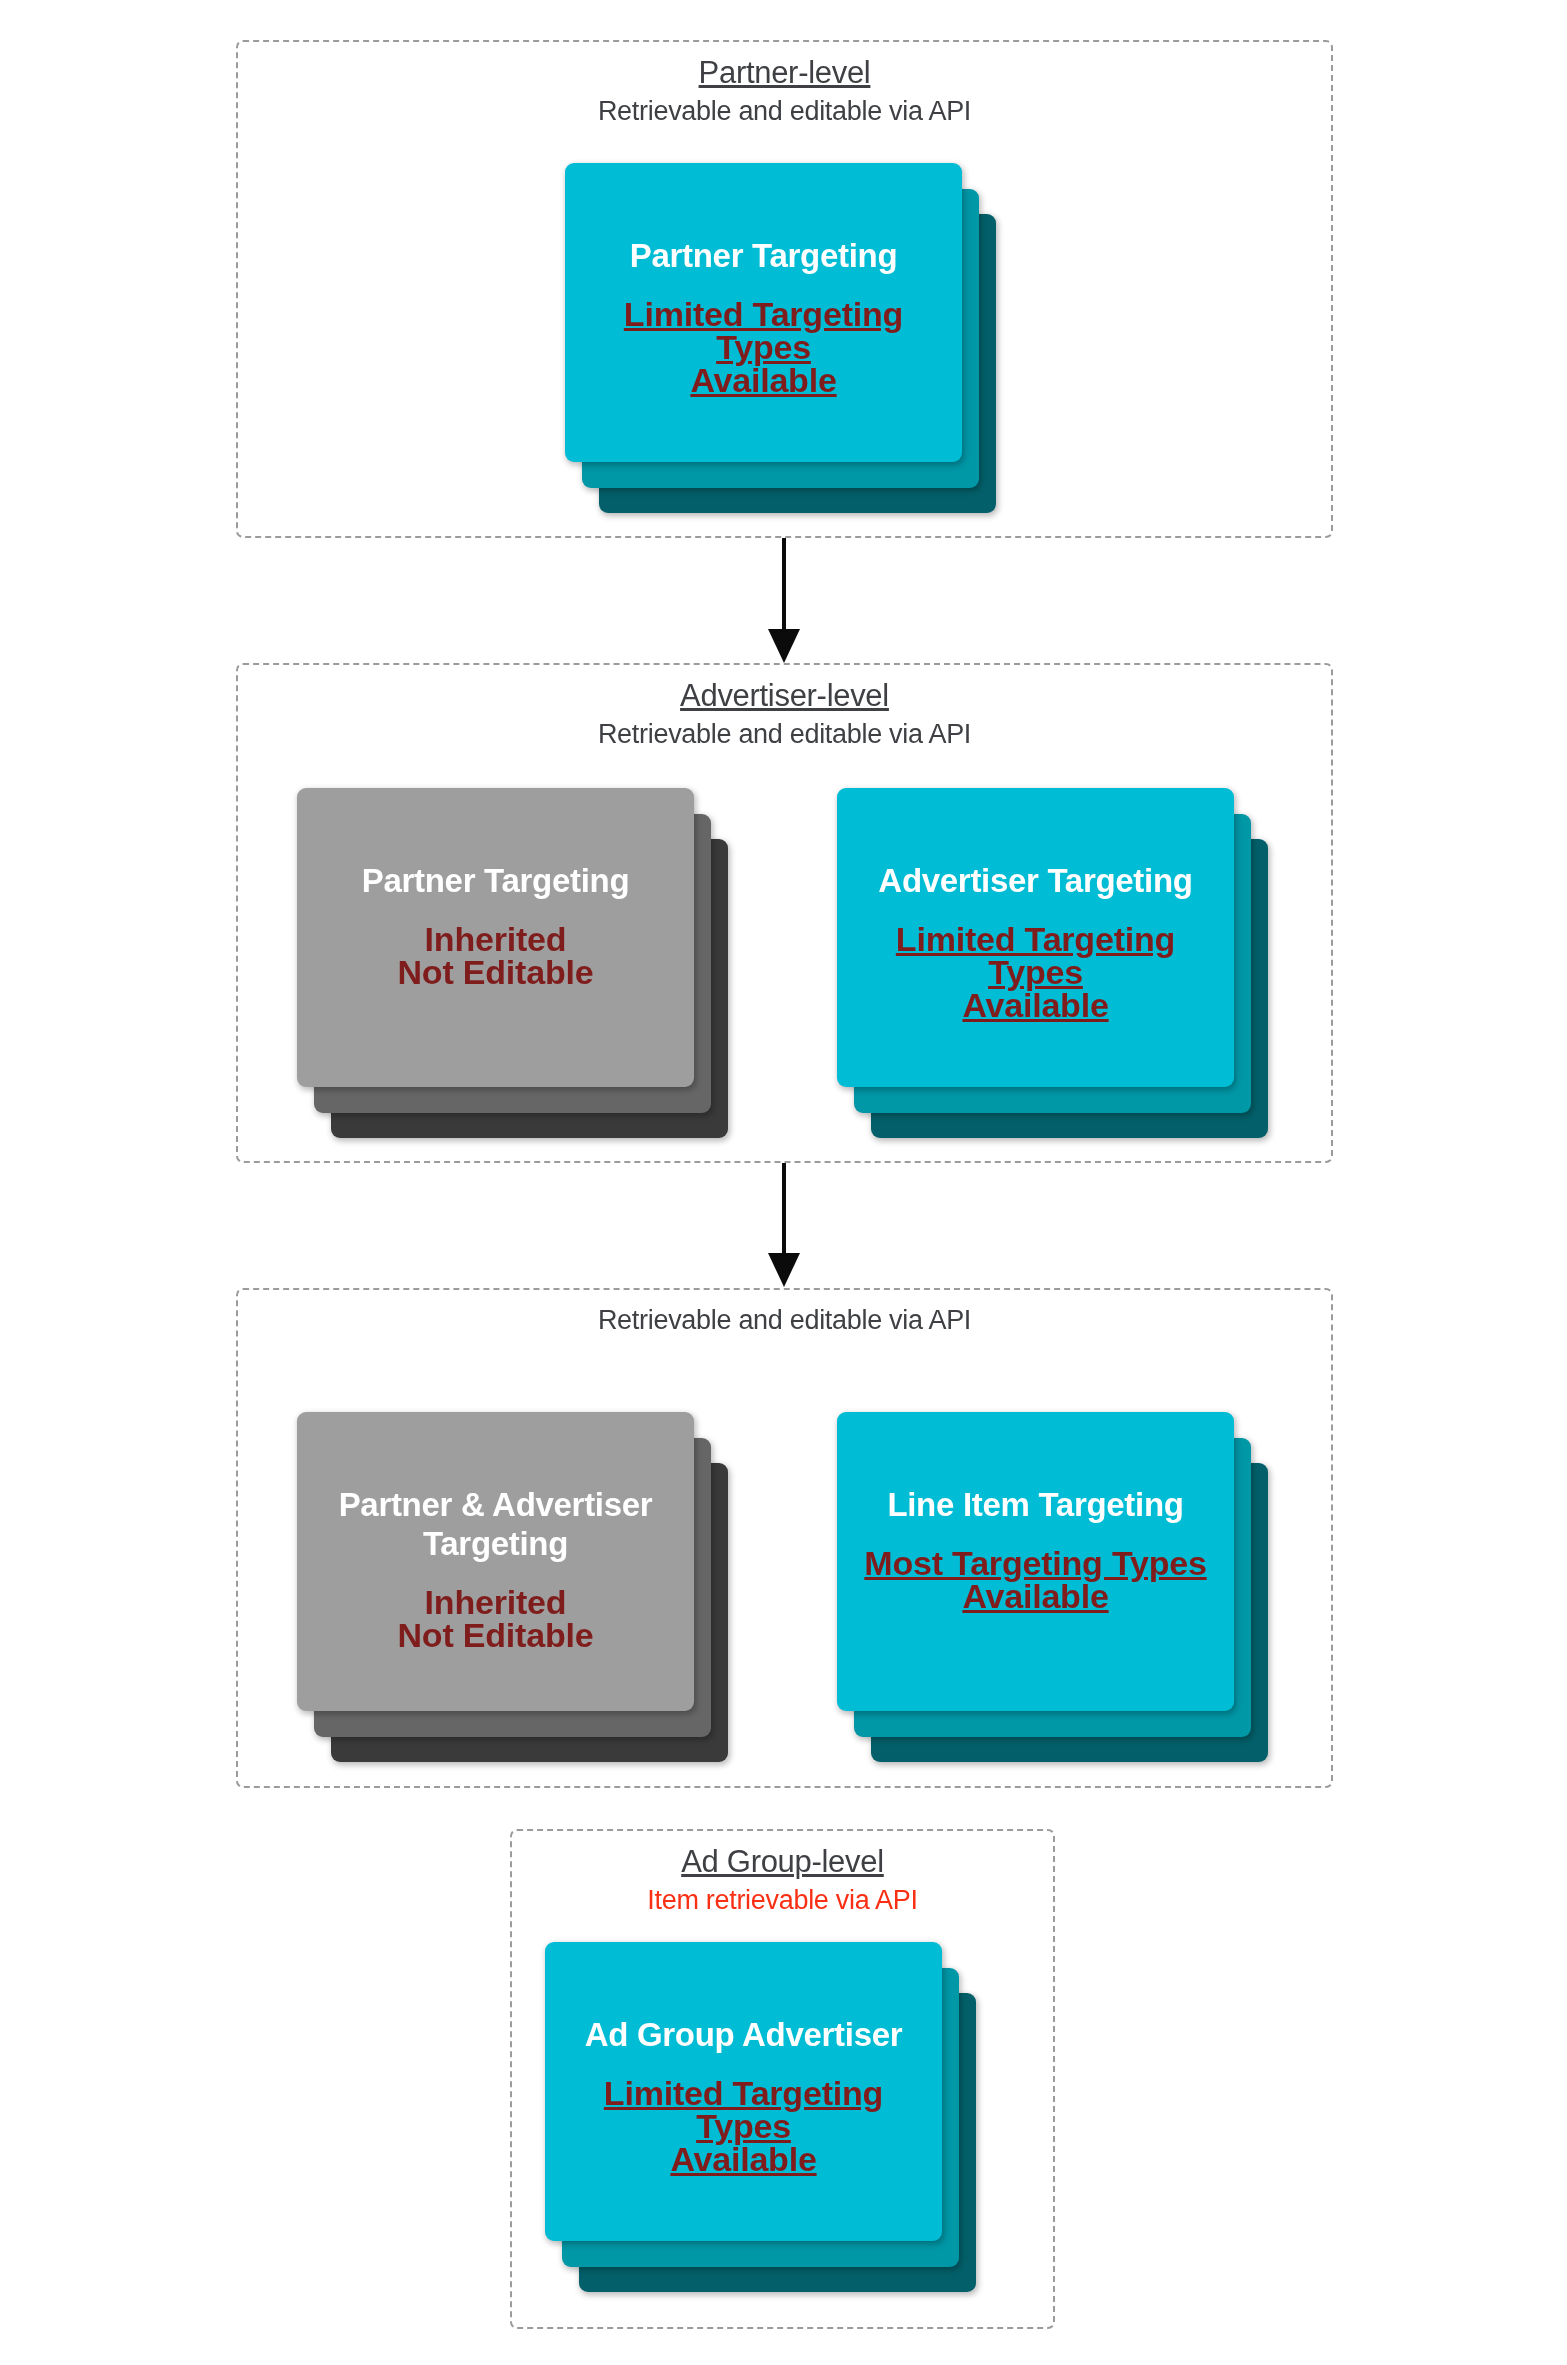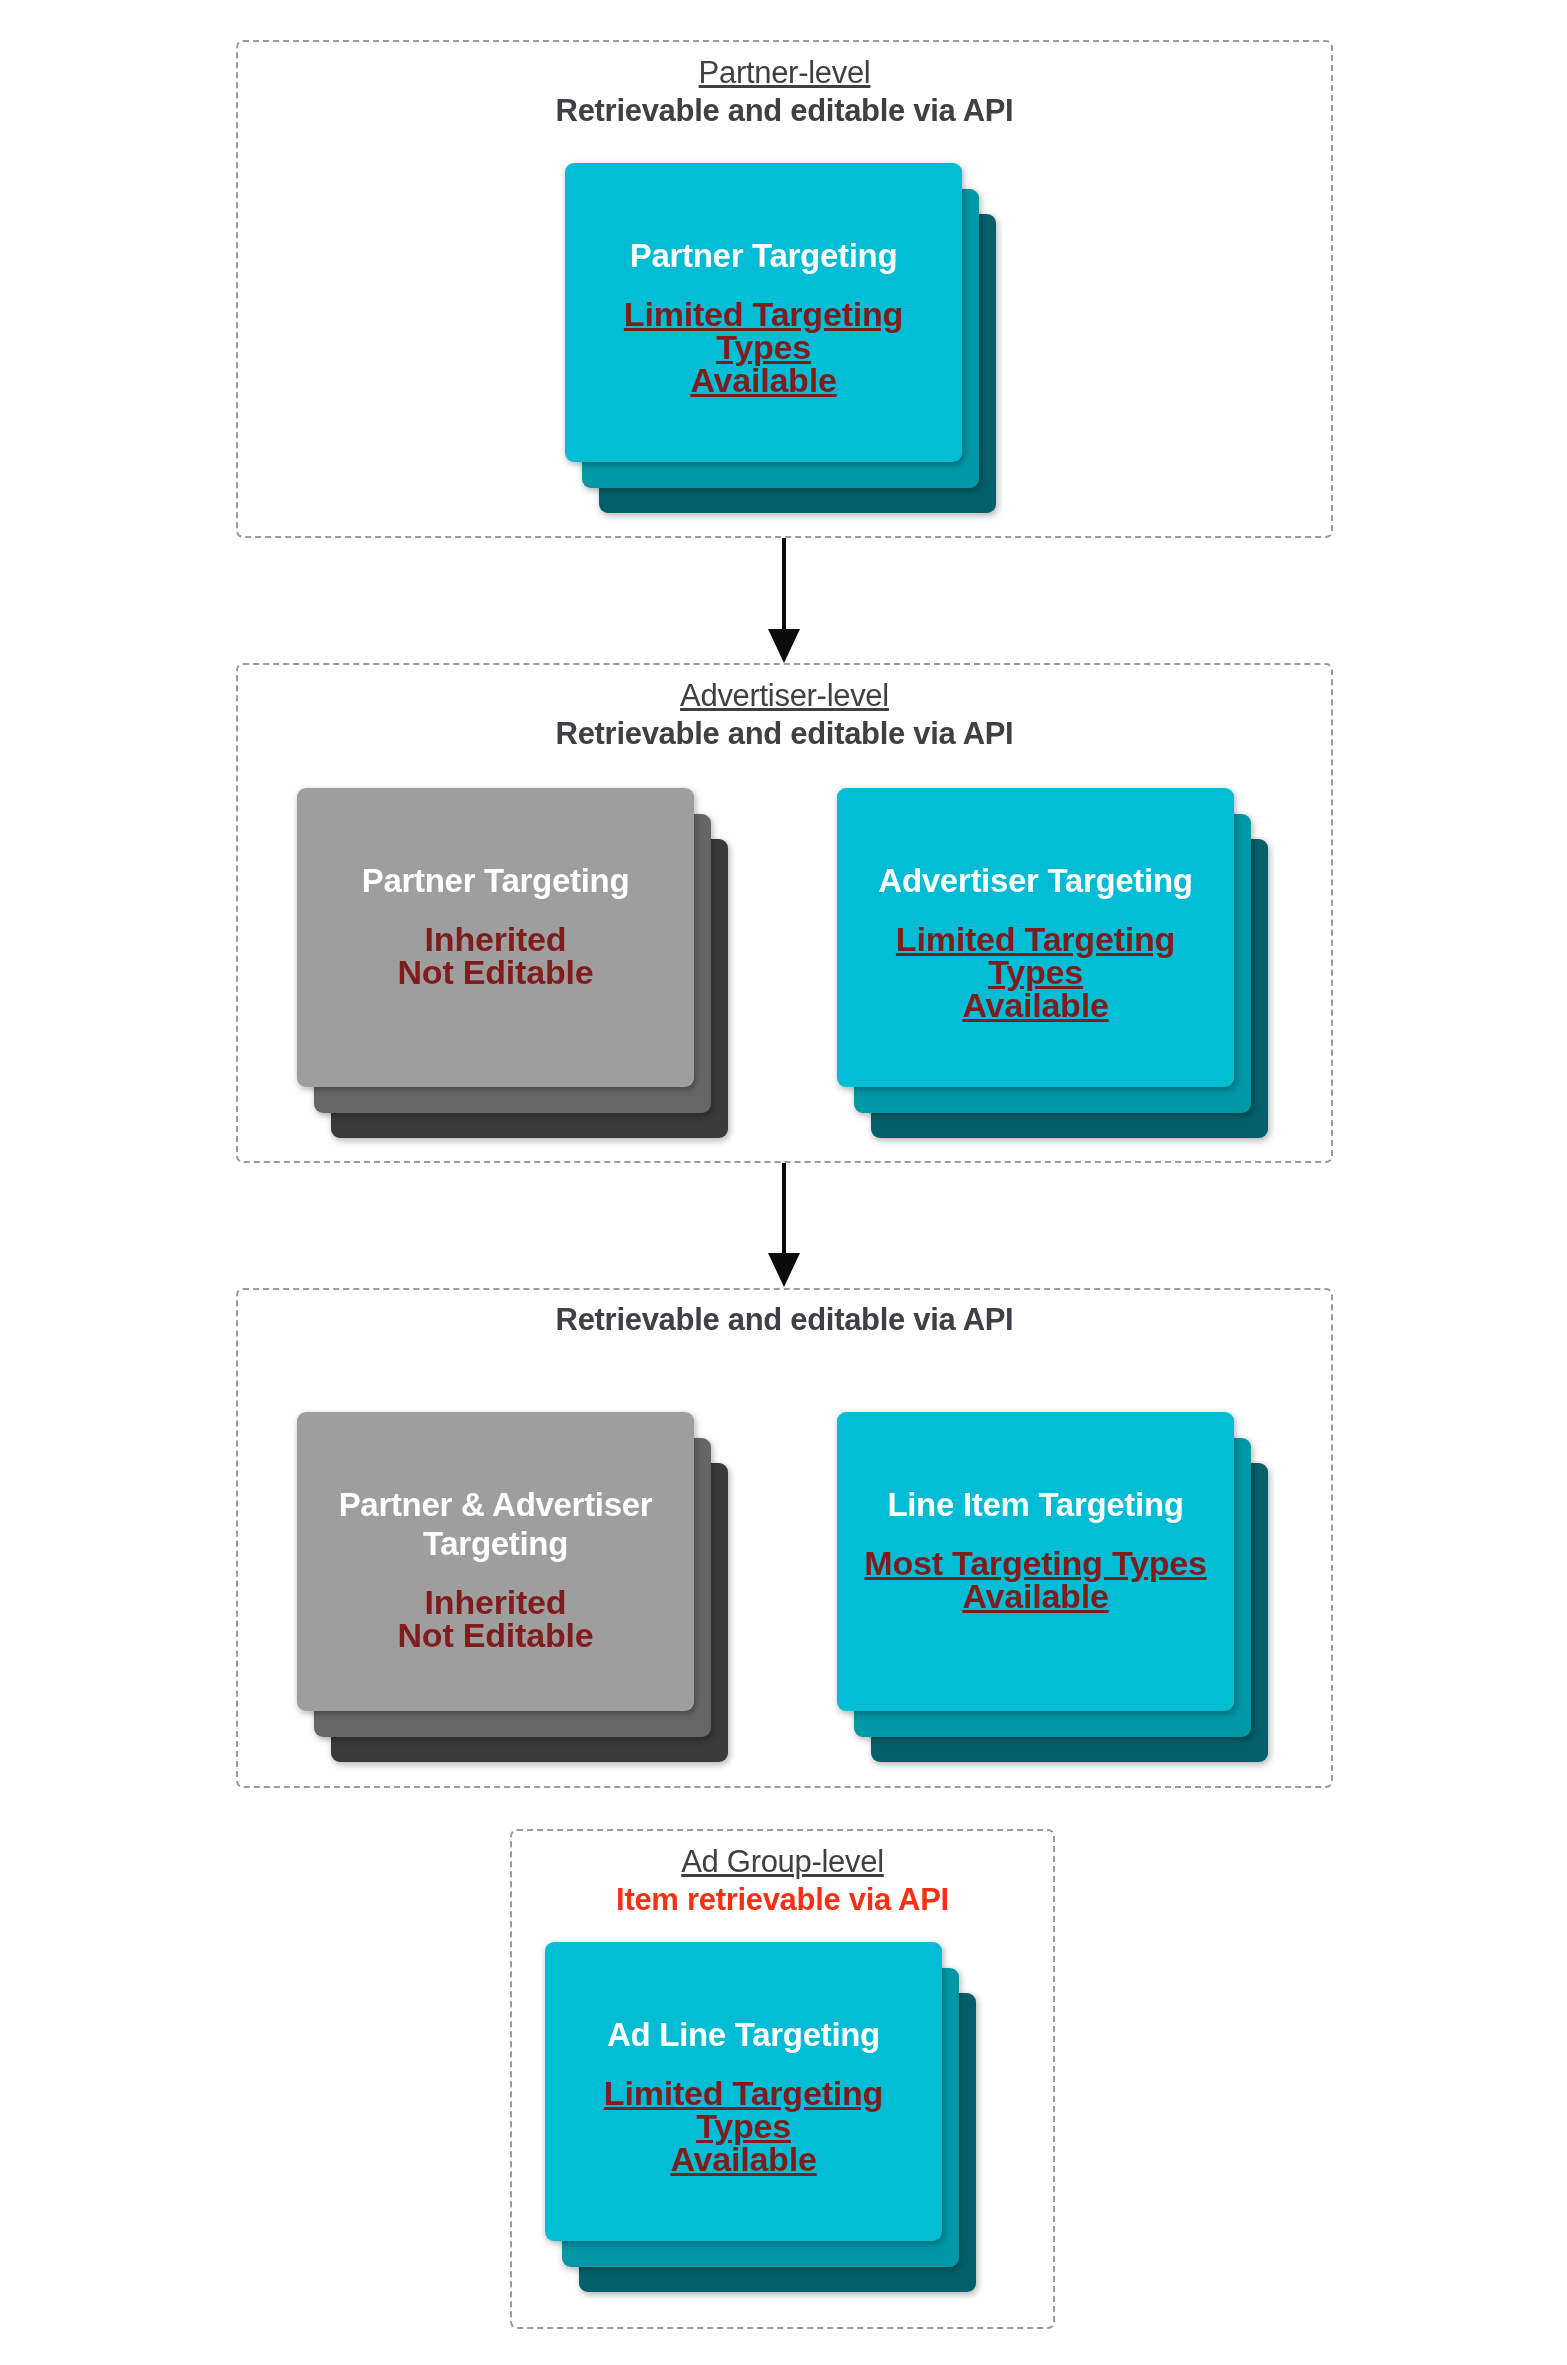--- a/index.html
+++ b/index.html
@@ -10,21 +10,21 @@
   }
   
   .sec{position:absolute;border:2.7px dashed var(--border);border-radius:7.1px;box-sizing:border-box;background:transparent;}
   #sec1{left:236px;top:40px;width:1097px;height:498px;}
   #sec2{left:236px;top:663px;width:1097px;height:500px;}
   #sec3{left:236px;top:1288px;width:1097px;height:500px;}
   #sec4{left:510px;top:1829px;width:545px;height:500px;}
 
   .sec-head{position:absolute;top:10.7px;left:0;right:0;text-align:center;}
   .sec-title{font-size:31px;line-height:39px;color:var(--heading);text-decoration:underline;font-weight:400;letter-spacing:-0.3px;}
-  .sec-sub{font-size:31px;line-height:38px;color:var(--heading);font-weight:700;letter-spacing:-0.3px;}
+  .sec-sub{font-size:27px;line-height:38px;color:var(--heading);font-weight:400;letter-spacing:-0.3px;}
   .sec-sub.red{color:var(--red);}
 
   
   .stack{position:absolute;width:397px;height:299px;}
   .layer{position:absolute;width:397px;height:299px;border-radius:9px;box-shadow:1.8px 2.7px 6.3px rgba(0,0,0,0.28);}
   .l2{left:17px;top:26px;}
   .l3{left:34px;top:51px;}
   .teal-stack .card{background:var(--teal);}
   .teal-stack .l2{background:var(--teal_mid);}
   .teal-stack .l3{background:var(--teal_dark);}
@@ -138,21 +138,21 @@
 
 <div class="sec" id="sec4">
   <div class="sec-head">
     <div class="sec-title">Ad Group-level</div>
     <div class="sec-sub red">Item retrievable via API</div>
   </div>
   <div class="stack teal-stack" id="s4-card">
     <div class="layer l3"></div>
     <div class="layer l2"></div>
     <div class="layer card">
-      <div class="card-title">Ad Line Targeting</div>
+      <div class="card-title">Ad Group Advertiser</div>
       <div class="card-sub">
         <div class="u">Limited Targeting Types</div>
         <div class="u">Available</div>
       </div>
     </div>
   </div>
 </div>
 
 
 </body></html>

